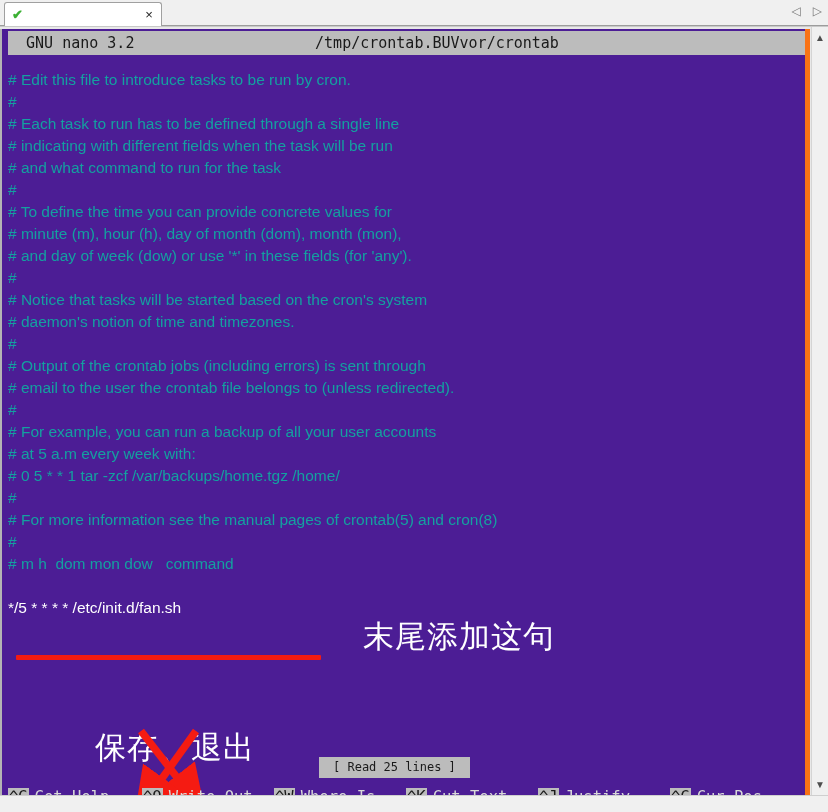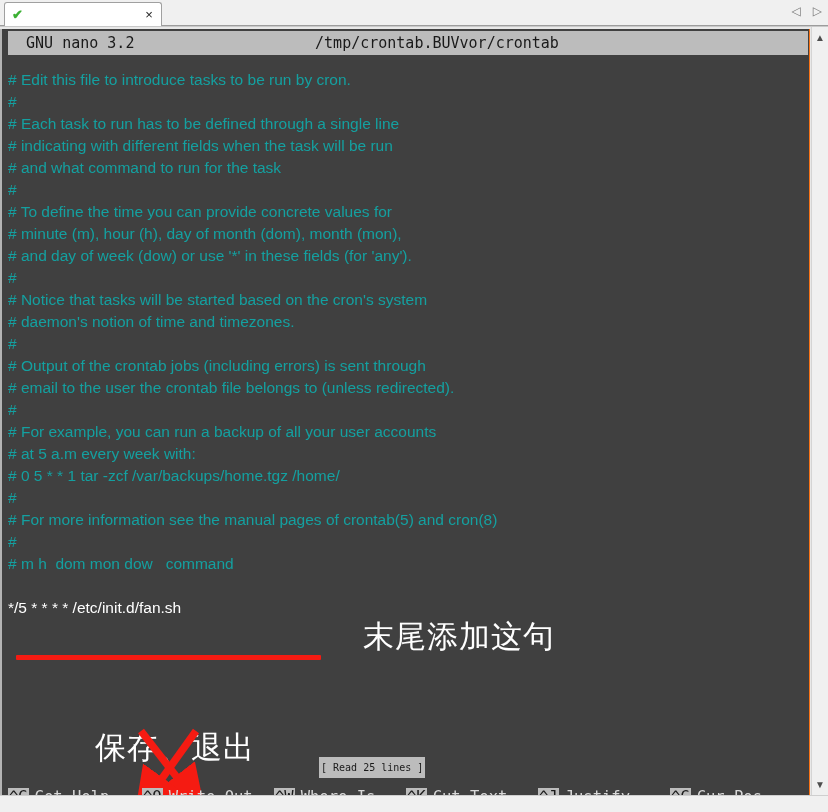--- a/index.html
+++ b/index.html
@@ -83,24 +83,24 @@
     height: 786px;
     background: #e8e8e8;
     box-sizing: border-box;
     border-top: 1px solid #c8c8c8;
   }
   .term-area {
     position: absolute;
     left: 0; top: 2px;
     width: 810px;
     height: 780px;
-    background: #404040;
+    background: #4c1d95;
     box-sizing: border-box;
     border-left: 2px solid #b4b4b4;
-    border-right: 1px solid #f97316;
+    border-right: 5px solid #f97316;
     overflow: hidden;
   }
   .term-inner {
     position: absolute;
     left: 6px; top: 0;
     width: 800px;
     height: 780px;
   }
 
   
@@ -165,23 +165,23 @@
   }
 
   
   .nano-status {
     position: absolute;
     left: 311px;
     top: 728px;
     background: #bcbcbc;
     color: #1a1a1a;
     font-family: "DejaVu Sans Mono", monospace;
-    font-size: 10px;
+    font-size: 12px;
     line-height: 21px;
-    padding: 0 2px;
+    padding: 0 14px;
     white-space: pre;
   }
 
   
   .shortcut-bar {
     position: absolute;
     left: 0;
     top: 755px;
     width: 800px;
     font-family: "DejaVu Sans Mono", monospace;

